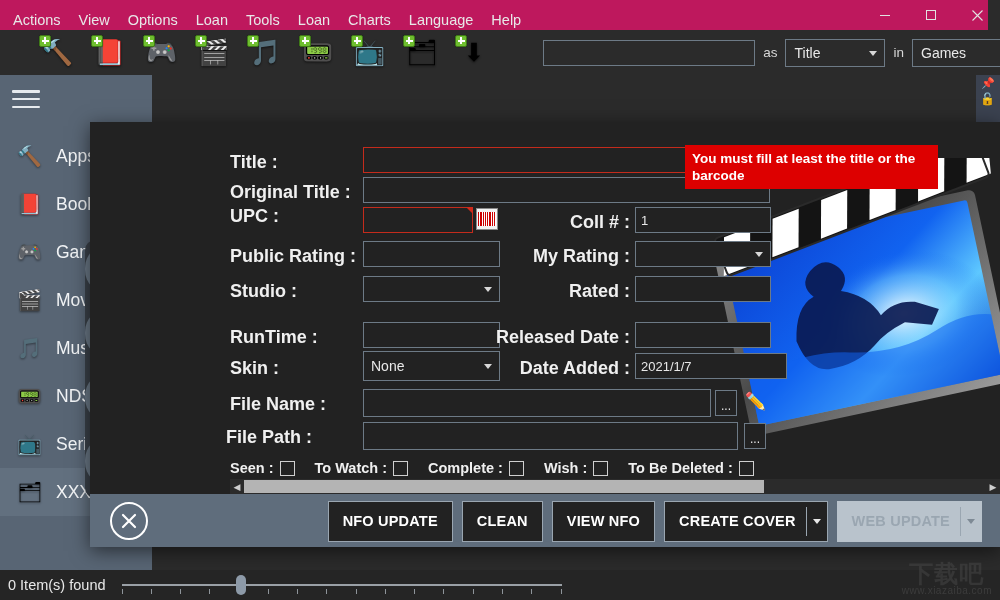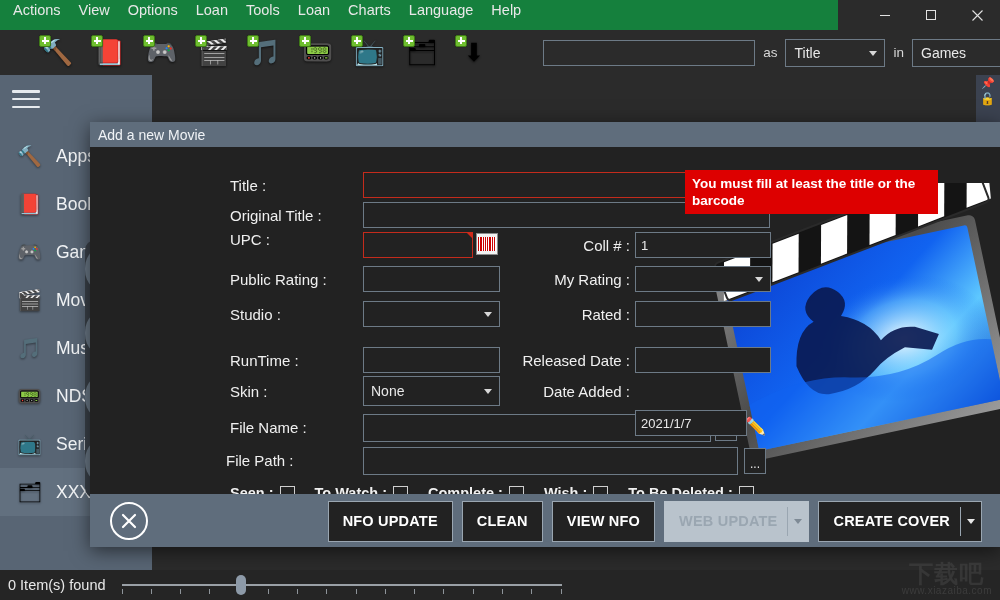--- a/index.html
+++ b/index.html
@@ -14,23 +14,23 @@
   #app {
     position: relative;
     width: 1000px; height: 600px;
     background: #2b2b2b;
     overflow: hidden;
   }
 
   
   .menubar {
     position: absolute; left: 0; top: 0;
-    width: 838px; height: 30px;
-    background: #15803d;
-    display: flex; align-items: flex-start;
+    width: 988px; height: 30px;
+    background: #be185d;
+    display: flex; align-items: flex-end;
   }
   .menu-item {
     color: #e8e8e8;
     font-size: 14.5px;
     padding: 2px 9px;
     cursor: default;
     white-space: nowrap;
   }
   .menu-item:first-child { margin-left: 4px; }
 
@@ -193,21 +193,21 @@
   }
   .dlg-body {
     position: relative;
     height: 372px;
     background: #222222;
     overflow: hidden;
   }
 
   .frow { position: absolute; height: 26px; }
   .flabel {
-    color: #f0f0f0; font-size: 15px; font-weight: normal;
+    color: #f0f0f0; font-size: 18px; font-weight: bold;
     white-space: nowrap;
   }
   .flabel.right { text-align: right; }
   .fin {
     background: #222222;
     border: 1px solid #6d7a86;
     color: #e8e8e8;
     font-size: 13px;
     padding: 0 5px;
     height: 26px;
@@ -547,21 +547,20 @@
   </div>
 
   <div class="tabstack">
     <div class="tab" style="top:4px;"></div>
     <div class="tab" style="top:68px;"></div>
     <div class="tab" style="top:132px;"></div>
     <div class="tab" style="top:196px;"></div>
   </div>
 
   <div class="dialog">
-    <div class="dlg-title">Add a new Movie</div>
 
     <div class="dlg-body">
 
       <svg class="clapper" style="left:608px; top:36px; width:320px; height:290px;" viewBox="0 0 320 290">
         <defs>
           <linearGradient id="scr" x1="0" y1="0" x2="1" y2="1">
             <stop offset="0%" stop-color="#0b3fd0"></stop>
             <stop offset="45%" stop-color="#1163f0"></stop>
             <stop offset="70%" stop-color="#5ec8ff"></stop>
             <stop offset="100%" stop-color="#0a44c8"></stop>
@@ -681,21 +680,21 @@
       <input class="fin" style="position: absolute; left: 545px; top: 154px; width: 136px;" value="">
 
       <div class="frow" style="left:400px; top:205px; width:140px;">
         <div class="flabel right" style="width:140px;">Released Date :</div>
       </div>
       <input class="fin" style="position: absolute; left: 545px; top: 200px; width: 136px;" value="">
 
       <div class="frow" style="left:400px; top:236px; width:140px;">
         <div class="flabel right" style="width:140px;">Date Added :</div>
       </div>
-      <input class="fin" style="position: absolute; left: 545px; top: 231px; width: 112px; margin-top: 32px;" value="2021/1/7">
+      <input class="fin" style="position: absolute; left: 545px; top: 231px; width: 152px;" value="2021/1/7">
 
       <div class="errbox" style="left:595px; top:23px; width:253px;">You must fill at least the title or the barcode</div>
 
       <div class="chkrow" style="left:140px; top:338px;">
         <div class="chk-item">
           <span class="cl">Seen :</span>
           <span class="chk-box"></span>
         </div>
         <div class="chk-item">
           <span class="cl">To Watch :</span>
@@ -727,34 +726,34 @@
     <div class="dlg-footer">
       <div class="close-circle">
         <svg width="20" height="20" viewBox="0 0 20 20">
           <path d="M4 4 L16 16 M16 4 L4 16" stroke="#ffffff" stroke-width="2.2" fill="none" stroke-linecap="round"></path>
         </svg>
       </div>
       <div class="btnrow">
         <div class="dbtn">NFO UPDATE</div>
         <div class="dbtn">CLEAN</div>
         <div class="dbtn">VIEW NFO</div>
+        <div class="dbtn split">
+          <span class="maintxt">CREATE COVER</span>
+          <span class="divider"></span>
+          <span class="caret">
+              <i></i>
+            </span>
+        </div>
         <div class="dbtn split disabled">
           <span class="maintxt">WEB UPDATE</span>
           <span class="divider"></span>
           <span class="caret">
               <i></i>
             </span>
         </div>
-        <div class="dbtn split">
-          <span class="maintxt">CREATE COVER</span>
-          <span class="divider"></span>
-          <span class="caret">
-              <i></i>
-            </span>
-        </div>
       </div>
     </div>
   </div>
 
   <div class="statusbar">
     <span class="status-text">0 Item(s) found</span>
     <div class="zoomslider">
       <div class="line"></div>
       <div class="ticks">
         <i></i>

